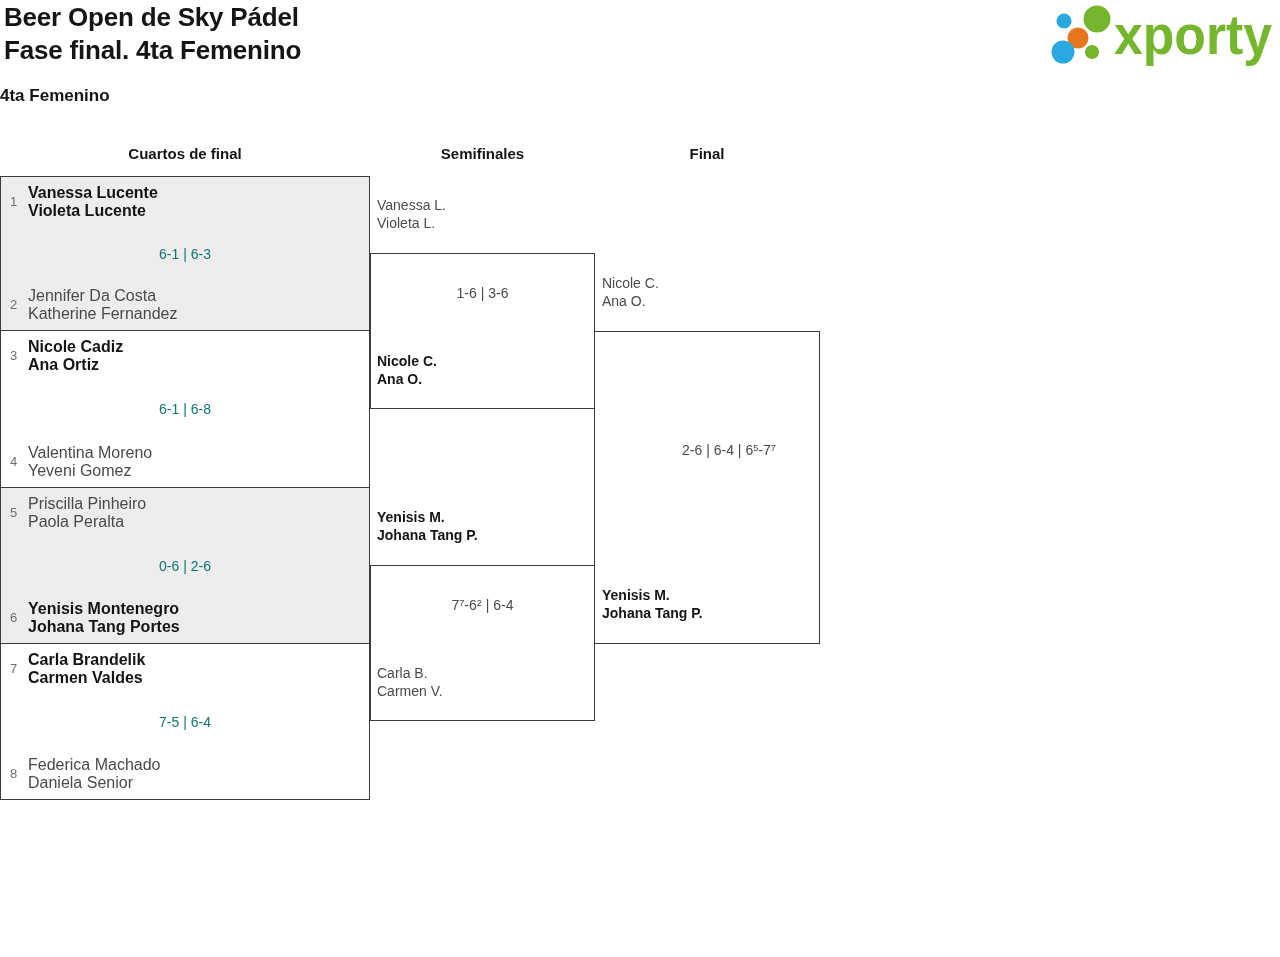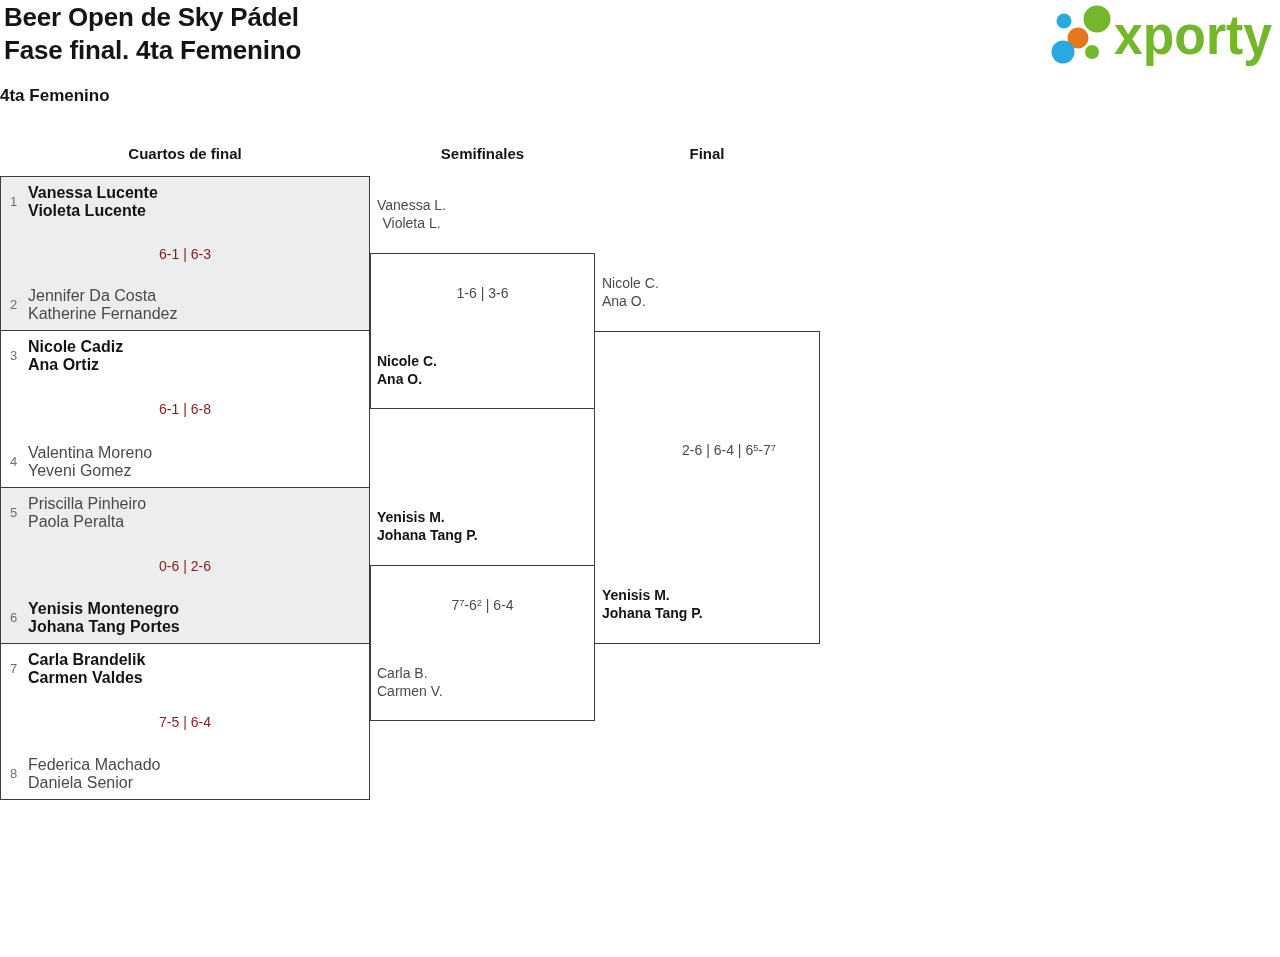--- a/index.html
+++ b/index.html
@@ -48,37 +48,37 @@
   .team.t { top: 7px; }
   .team.b { bottom: 8px; }
   .seed { min-width: 11px; text-align: center; font-size: 13px; color: #6e6e6e; }
   .names { font-size: 16px; line-height: 17.5px; color: #4a4a4a; }
   .names span { display: block; }
   .winner .names { font-weight: 700; color: #141414; }
 
   
   .score {
     position: absolute; left: 0; width: 100%;
-    text-align: center; font-size: 14px; line-height: 18px; color: #7f1d1d;
+    text-align: center; font-size: 14px; line-height: 18px; color: #0f766e;
   }
   .score.mid { top: 50%; transform: translateY(-50%); }
   .rscore {
     position: absolute; text-align: center;
     font-size: 14px; line-height: 18px; color: #4a4a4a;
   }
   .rs-sf1 { left: 370px; width: 225px; top: 284px; }
   .rs-sf2 { left: 370px; width: 225px; top: 596px; }
   .rs-fin { left: 594px; width: 270px; top: 441px; }
   sup { font-size: 0.66em; line-height: 0; vertical-align: 0.42em; }
 
   
   .adv { position: absolute; font-size: 14px; line-height: 18px; color: #4a4a4a; }
   .adv span { display: block; }
   .adv.winner { font-weight: 700; color: #141414; }
-  .a-sf1t { left: 377px; top: 196px; text-align: center; }
+  .a-sf1t { left: 377px; top: 196px; }
   .a-sf1b { left: 377px; top: 352px; }
   .a-sf2t { left: 377px; top: 508px; }
   .a-sf2b { left: 377px; top: 664px; }
   .a-ft   { left: 602px; top: 274px; }
   .a-fb   { left: 602px; top: 586px; }
 </style>
 </head>
 <body>
 
 <div class="page">

